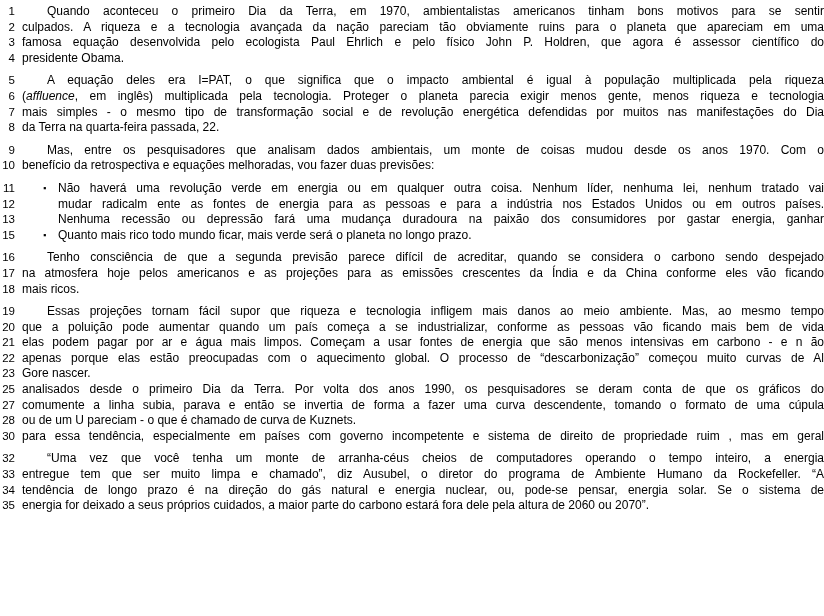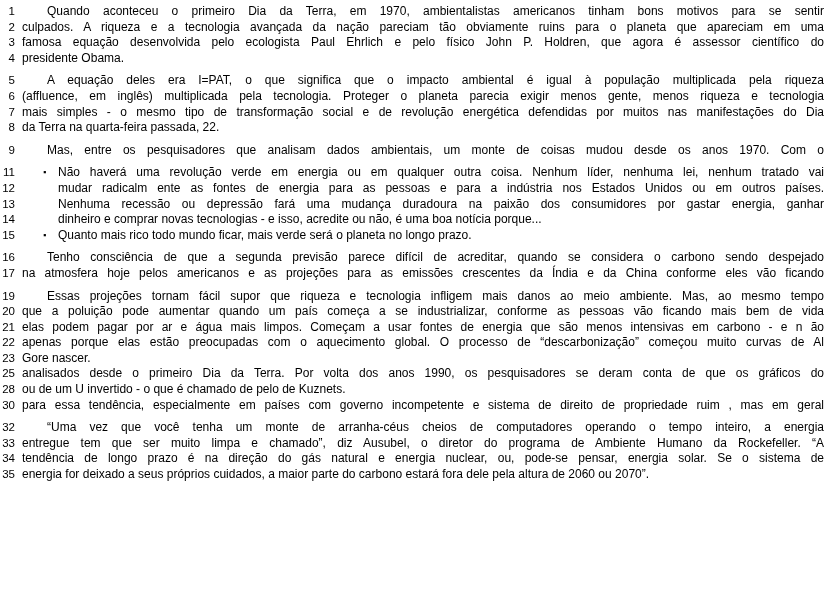--- a/index.html
+++ b/index.html
@@ -23,21 +23,21 @@
     font-size: 11.5px;
   }
   .txt { display: block; margin-left: 22px; }
   .txt.first { text-indent: 25px; }
   .txt.bullet, .txt.bullet-body { margin-left: 58px; }
   .bmark {
     position: absolute; left: 43px; top: 0;
     font-size: 9px; line-height: 15.6px;
   }
   .just { text-align: justify; text-align-last: justify; }
-  .it { }
+  .it { font-style: italic; }
 </style>
 </head>
 <body>
 
 <div class="page">
   <div>
       <div class="line">
         <span class="num">1</span>
         <span class="txt first just"><span>Quando aconteceu o primeiro Dia da Terra, em 1970, ambientalistas americanos tinham bons motivos para se sentir</span></span>
       </div>
@@ -66,49 +66,53 @@
         <span class="txt body just"><span>mais simples - o mesmo tipo de transformação social e de revolução energética defendidas por muitos nas manifestações do Dia</span></span>
       </div>
       <div class="line">
         <span class="num">8</span>
         <span class="txt body"><span>da Terra na quarta-feira passada, 22.</span></span>
       </div>
       <div class="line gap">
         <span class="num">9</span>
         <span class="txt first just"><span>Mas, entre os pesquisadores que analisam dados ambientais, um monte de coisas mudou desde os anos 1970. Com o</span></span>
       </div>
+      <div class="line">
+        <span class="num">10</span>
+        <span class="txt body"><span>benefício da retrospectiva e equações melhoradas, vou fazer duas previsões:</span></span>
+      </div>
       <div class="line gap">
         <span class="num">11</span>
         <span class="bmark">▪</span>
         <span class="txt bullet just"><span>Não haverá uma revolução verde em energia ou em qualquer outra coisa. Nenhum líder, nenhuma lei, nenhum tratado vai</span></span>
       </div>
       <div class="line">
         <span class="num">12</span>
         <span class="txt bullet-body just"><span>mudar radicalm ente as fontes de energia para as pessoas e para a indústria nos Estados Unidos ou em outros países.</span></span>
       </div>
       <div class="line">
         <span class="num">13</span>
         <span class="txt bullet-body just"><span>Nenhuma recessão ou depressão fará uma mudança duradoura na paixão dos consumidores por gastar energia, ganhar</span></span>
       </div>
       <div class="line">
-        <span class="num">14</span>
-        <span class="txt bullet-body"><span>dinheiro e comprar novas tecnologias - e isso, acredite ou não, é uma boa notícia porque...</span></span>
-      </div>
-      <div class="line">
         <span class="num">15</span>
         <span class="bmark">▪</span>
         <span class="txt bullet"><span>Quanto mais rico todo mundo ficar, mais verde será o planeta no longo prazo.</span></span>
       </div>
       <div class="line gap">
         <span class="num">16</span>
         <span class="txt first just"><span>Tenho consciência de que a segunda previsão parece difícil de acreditar, quando se considera o carbono sendo despejado</span></span>
       </div>
       <div class="line">
         <span class="num">17</span>
         <span class="txt body just"><span>na atmosfera hoje pelos americanos e as projeções para as emissões crescentes da Índia e da China conforme eles vão ficando</span></span>
+      </div>
+      <div class="line">
+        <span class="num">18</span>
+        <span class="txt body"><span>mais ricos.</span></span>
       </div>
       <div class="line gap">
         <span class="num">19</span>
         <span class="txt first just"><span>Essas projeções tornam fácil supor que riqueza e tecnologia infligem mais danos ao meio ambiente. Mas, ao mesmo tempo</span></span>
       </div>
       <div class="line">
         <span class="num">20</span>
         <span class="txt body just"><span>que a poluição pode aumentar quando um país começa a se industrializar, conforme as pessoas vão ficando mais bem de vida</span></span>
       </div>
       <div class="line">
@@ -121,22 +125,26 @@
       </div>
       <div class="line">
         <span class="num">23</span>
         <span class="txt body"><span>Gore nascer.</span></span>
       </div>
       <div class="line">
         <span class="num">25</span>
         <span class="txt body just"><span>analisados desde o primeiro Dia da Terra. Por volta dos anos 1990, os pesquisadores se deram conta de que os gráficos do</span></span>
       </div>
       <div class="line">
+        <span class="num">27</span>
+        <span class="txt body just"><span>comumente a linha subia, parava e então se invertia de forma a fazer uma curva descendente, tomando o formato de uma cúpula</span></span>
+      </div>
+      <div class="line">
         <span class="num">28</span>
-        <span class="txt body"><span>ou de um U invertido - o que é chamado de pelo de Kuznets.</span></span>
+        <span class="txt body"><span>ou de um U pareciam - o que é chamado de curva de Kuznets.</span></span>
       </div>
       <div class="line">
         <span class="num">30</span>
         <span class="txt body just"><span>para essa tendência, especialmente em países com governo incompetente e sistema de direito de propriedade ruim , mas em geral</span></span>
       </div>
       <div class="line gap">
         <span class="num">32</span>
         <span class="txt first just"><span>“Uma vez que você tenha um monte de arranha-céus cheios de computadores operando o tempo inteiro, a energia</span></span>
       </div>
       <div class="line">

